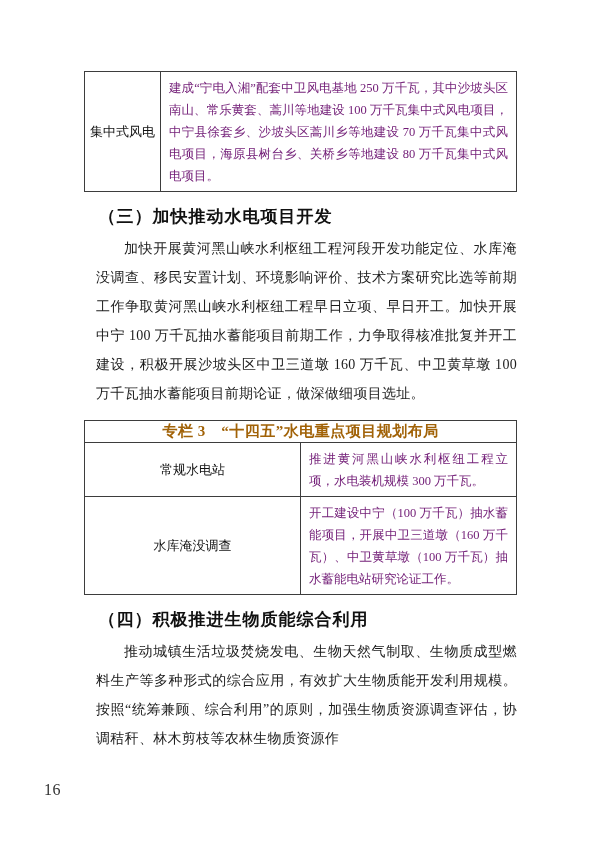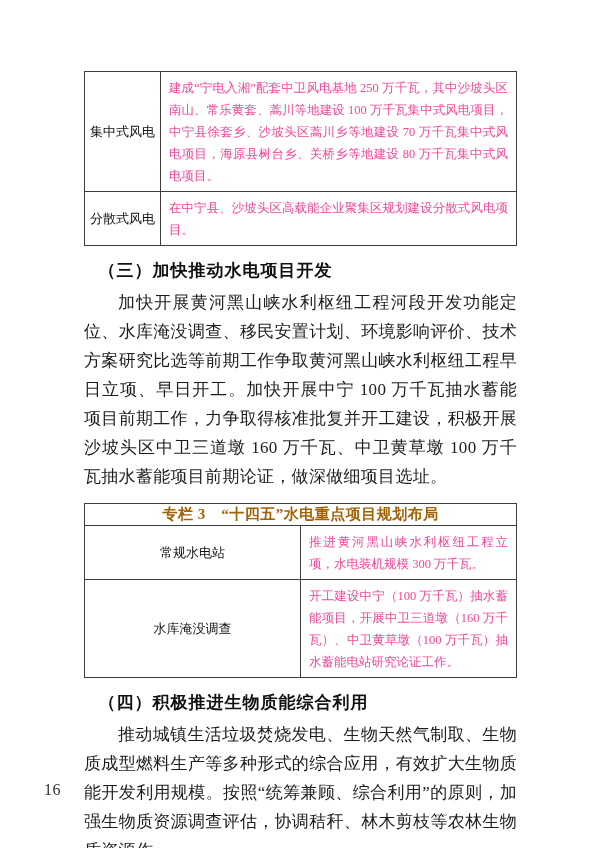--- a/index.html
+++ b/index.html
@@ -39,43 +39,43 @@
     font-size: 13px;
     padding: 2px;
     color: #111;
   }
   td.val {
     font-size: 12.5px;
     line-height: 22px;
     padding: 5px 8px 4px 8px;
     text-align: justify;
     vertical-align: middle;
-    color: #ec4899;
+    color: #701a75;
   }
   .t2 td.title-cell {
     text-align: center;
     font-weight: bold;
     font-size: 15px;
     padding: 1px 4px;
     letter-spacing: 0.5px;
     color: #a16207;
   }
   h3.sec-heading {
     font-size: 17px;
     font-weight: bold;
     margin: 12px 0 0 0;
     text-indent: 0.85em;
     letter-spacing: 1px;
     line-height: 26px;
     color: #111;
   }
   p.body-para {
-    font-size: 17px;
+    font-size: 14px;
     line-height: 29px;
-    margin: 4px 0 10px 0;
+    margin: 4px 0 10px 12px;
     text-indent: 2em;
     text-align: justify;
     letter-spacing: 0.3px;
     color: #1c1c1c;
   }
   p.body-para.before-table { margin-bottom: 12px; }
   .footer {
     position: absolute;
     top: 781px;
     left: 0;
@@ -91,24 +91,20 @@
 <body>
 
 <div class="page">
   <div class="content">
 
     <table class="doc-table t1">
       <tbody>
         <tr>
           <td class="lbl">集中式风电</td>
           <td class="val">建成“宁电入湘”配套中卫风电基地 250 万千瓦，其中沙坡头区南山、常乐黄套、蒿川等地建设 100 万千瓦集中式风电项目，中宁县徐套乡、沙坡头区蒿川乡等地建设 70 万千瓦集中式风电项目，海原县树台乡、关桥乡等地建设 80 万千瓦集中式风电项目。</td>
-        </tr>
-        <tr>
-          <td class="lbl">分散式风电</td>
-          <td class="val">在中宁县、沙坡头区高载能企业聚集区规划建设分散式风电项目。</td>
         </tr>
       </tbody>
     </table>
 
     <h3 class="sec-heading">（三）加快推动水电项目开发</h3>
 
     <p class="body-para before-table">加快开展黄河黑山峡水利枢纽工程河段开发功能定位、水库淹没调查、移民安置计划、环境影响评价、技术方案研究比选等前期工作争取黄河黑山峡水利枢纽工程早日立项、早日开工。加快开展中宁 100 万千瓦抽水蓄能项目前期工作，力争取得核准批复并开工建设，积极开展沙坡头区中卫三道墩 160 万千瓦、中卫黄草墩 100 万千瓦抽水蓄能项目前期论证，做深做细项目选址。</p>
 
     <table class="doc-table t2">
       <tbody>

